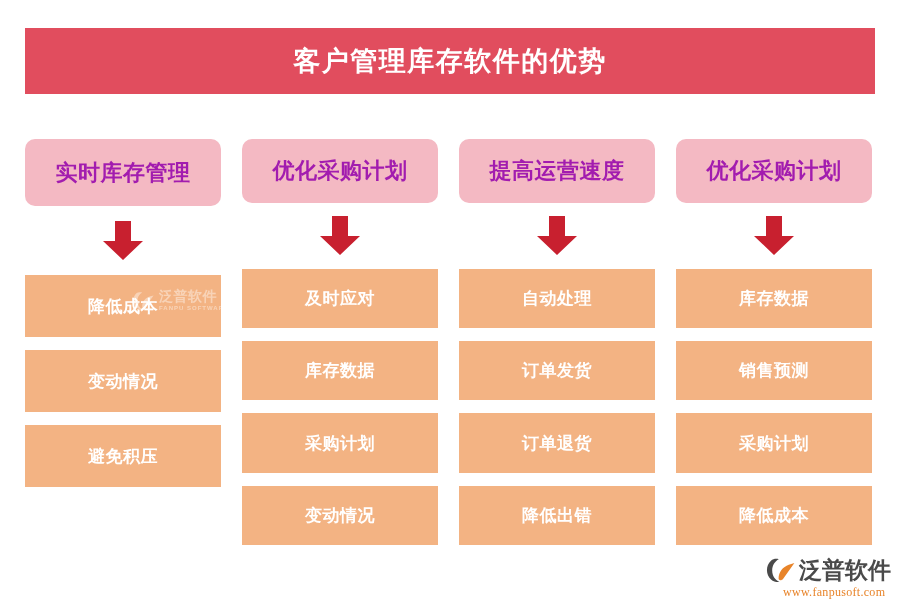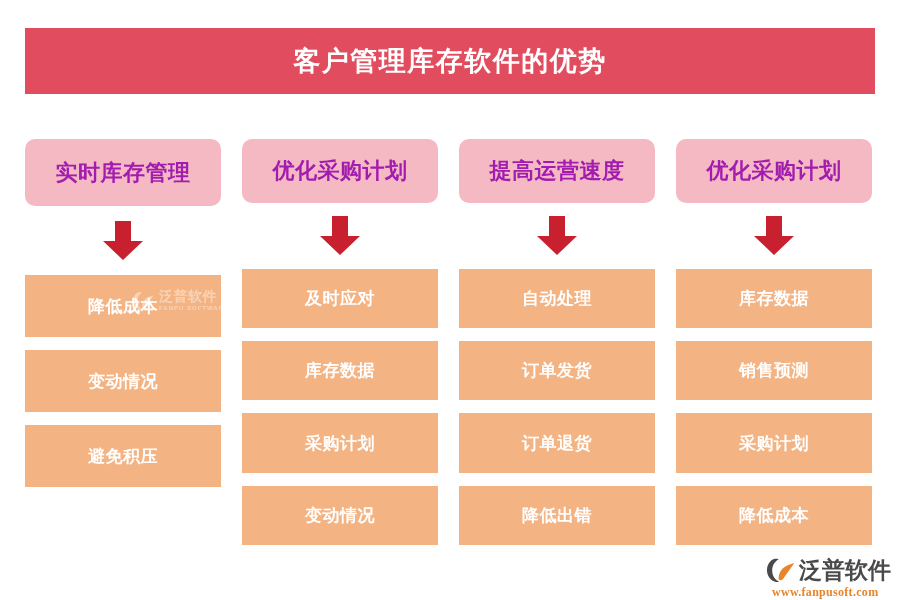--- a/index.html
+++ b/index.html
@@ -165,24 +165,24 @@
     font-size: 23px;
     font-weight: bold;
     letter-spacing: 0px;
     line-height: 1;
     white-space: nowrap;
   }
   .brand-url {
     color: #e8842a;
     font-family: "Liberation Serif", "DejaVu Serif", serif;
     font-size: 12px;
-    font-weight: bold;
+    font-weight: normal;
     letter-spacing: 0.3px;
     margin-top: 2px;
-    margin-left: 6px;
+    margin-left: 17px;
     white-space: nowrap;
   }
 </style>
 </head>
 <body>
 
 <div class="infographic">
 
   <div class="banner">
     <div class="banner-title">客户管理库存软件的优势</div>

